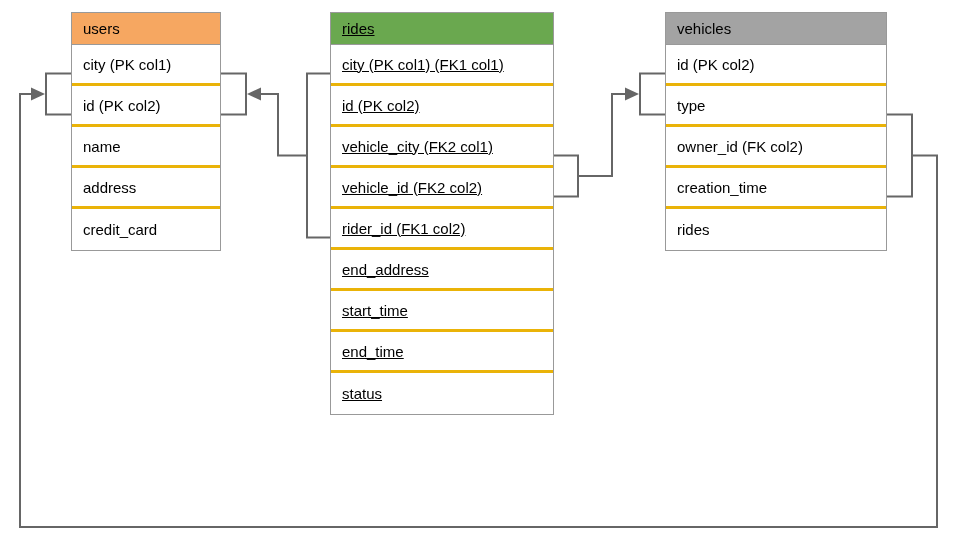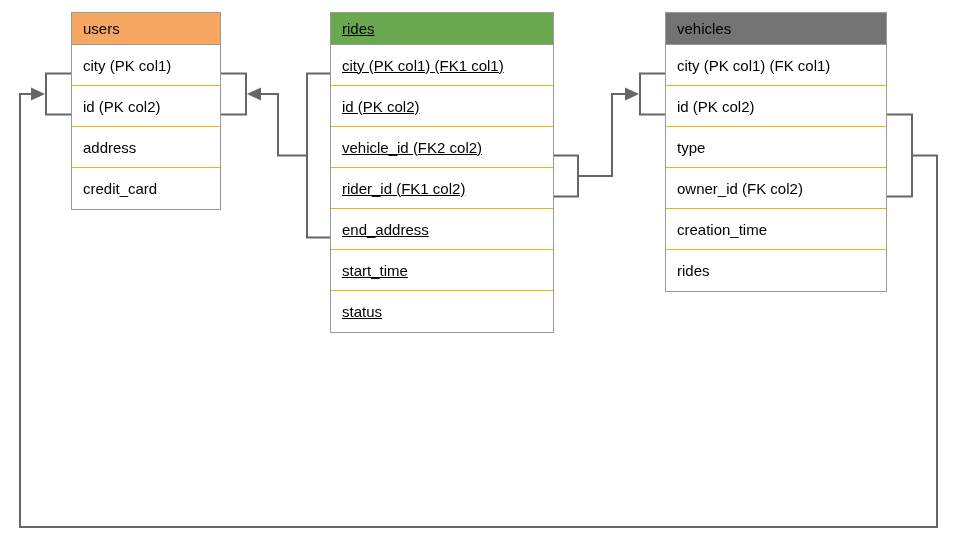--- a/index.html
+++ b/index.html
@@ -37,21 +37,21 @@
     padding-left: 11px;
     box-sizing: border-box;
     border-bottom: 1px solid #999999;
   }
   .row {
     height: 41px;
     display: flex;
     align-items: center;
     padding-left: 11px;
     box-sizing: border-box;
-    border-bottom: 1px solid #eab308;
+    border-bottom: 3px solid #eab308;
     background: #ffffff;
   }
   .row:last-child { border-bottom: none; }
   #tbl-users    { left: 71px;  top: 12px; width: 150px; }
   #tbl-rides    { left: 330px; top: 12px; width: 224px; text-decoration: underline; }
   #tbl-vehicles { left: 665px; top: 12px; width: 222px; }
 </style>
 </head>
 <body>
 
@@ -80,65 +80,71 @@
       <span>users</span>
     </div>
     <div>
         <div class="row">
           <span>city (PK col1)</span>
         </div>
         <div class="row">
           <span>id (PK col2)</span>
         </div>
         <div class="row">
+          <span>name</span>
+        </div>
+        <div class="row">
           <span>address</span>
         </div>
         <div class="row">
           <span>credit_card</span>
         </div>
       </div>
   </div>
 
   <div id="tbl-rides" class="tbl">
     <div class="hdr" style="background: rgb(106, 168, 79);">
       <span>rides</span>
     </div>
     <div>
         <div class="row">
           <span>city (PK col1) (FK1 col1)</span>
         </div>
         <div class="row">
           <span>id (PK col2)</span>
         </div>
         <div class="row">
+          <span>vehicle_city (FK2 col1)</span>
+        </div>
+        <div class="row">
           <span>vehicle_id (FK2 col2)</span>
         </div>
         <div class="row">
           <span>rider_id (FK1 col2)</span>
         </div>
         <div class="row">
           <span>end_address</span>
         </div>
         <div class="row">
           <span>start_time</span>
         </div>
         <div class="row">
+          <span>end_time</span>
+        </div>
+        <div class="row">
           <span>status</span>
         </div>
       </div>
   </div>
 
   <div id="tbl-vehicles" class="tbl">
-    <div class="hdr" style="background: #737373;">
+    <div class="hdr" style="background: #a3a3a3;">
       <span>vehicles</span>
     </div>
     <div>
-        <div class="row">
-          <span>city (PK col1) (FK col1)</span>
-        </div>
         <div class="row">
           <span>id (PK col2)</span>
         </div>
         <div class="row">
           <span>type</span>
         </div>
         <div class="row">
           <span>owner_id (FK col2)</span>
         </div>
         <div class="row">

